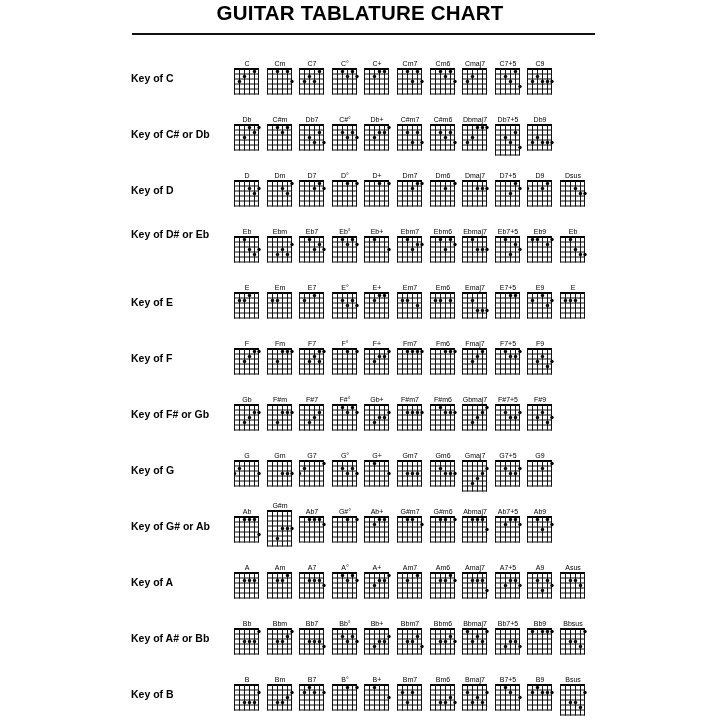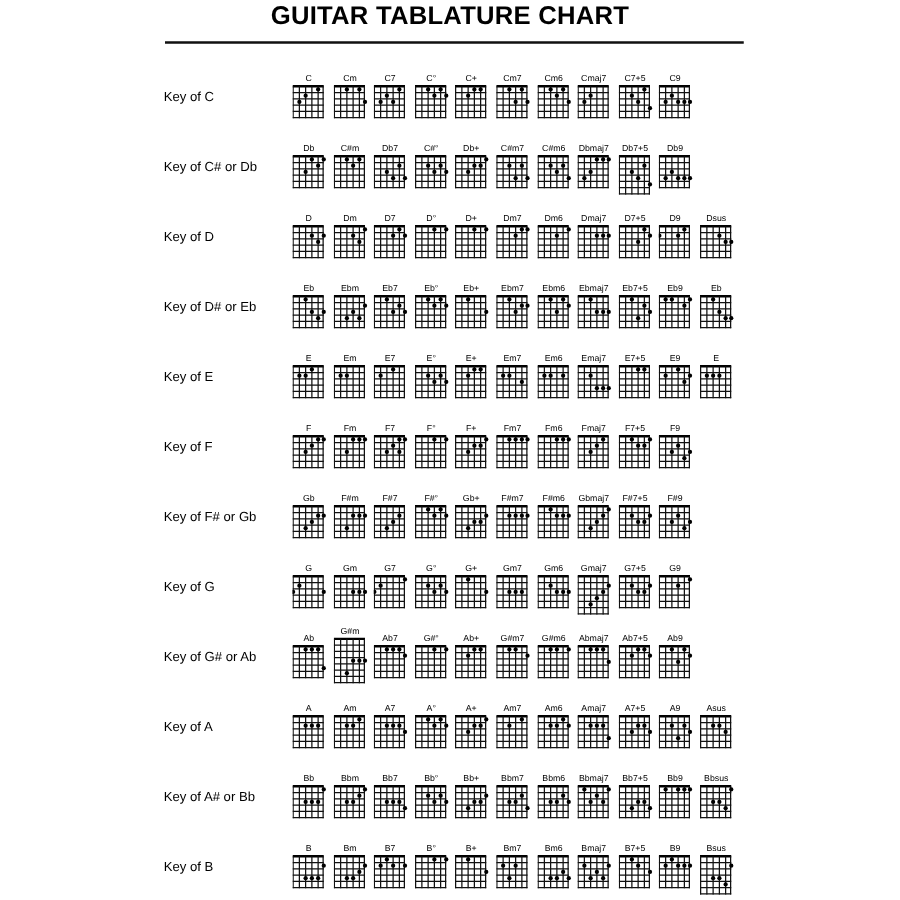--- a/index.html
+++ b/index.html
@@ -1,19 +1,19 @@
 <!DOCTYPE html>
 <html><head>
   <meta charset="utf-8">
   <style>
     html, body { margin:0; padding:0; background:#ffffff; }
     body { width:720px; height:720px; position:relative; overflow:hidden; font-family:"Liberation Sans", sans-serif; color:#000; }
     .title { position:absolute; left:0; top:0; width:720px; text-align:center; font-weight:bold; font-size:20.5px; top:1px; letter-spacing:0.2px; }
     .rule { position:absolute; left:132px; top:33px; width:463px; height:2px; background:#111; }
-    .key-label { position:absolute; left:131px; font-weight:normal; font-size:10.5px; white-space:nowrap; }
+    .key-label { position:absolute; left:131px; font-weight:bold; font-size:10.5px; white-space:nowrap; }
     .chord { position:absolute; width:30px; }
     .chord-name { display:block; text-align:center; font-size:7px; height:9px; line-height:9px; margin-left:-4px; width:34px; white-space:nowrap; }
   </style>
 </head>
 <body>
 
 <div class="title">GUITAR TABLATURE CHART</div>
 <div class="rule"></div>
 
 <div id="chart">
@@ -555,21 +555,21 @@
         <line x1="24.5" x2="24.5" y1="1" y2="26.5" stroke="#111" stroke-width="1"></line>
         <line x1="0" x2="25" y1="6" y2="6" stroke="#111" stroke-width="1"></line>
         <line x1="0" x2="25" y1="11" y2="11" stroke="#111" stroke-width="1"></line>
         <line x1="0" x2="25" y1="16" y2="16" stroke="#111" stroke-width="1"></line>
         <line x1="0" x2="25" y1="21" y2="21" stroke="#111" stroke-width="1"></line>
         <line x1="0" x2="25" y1="26" y2="26" stroke="#111" stroke-width="1"></line>
         <circle cx="15.5" cy="8.5" r="1.7" fill="#000"></circle>
         <circle cx="20.5" cy="13.5" r="1.7" fill="#000"></circle>
         <circle cx="25" cy="13.5" r="1.7" fill="#000"></circle>
       </svg></div>
-    <div class="key-label" style="top: 240px;">Key of D# or Eb</div>
+    <div class="key-label" style="top: 228px;">Key of D# or Eb</div>
     <div class="chord" style="left: 234px; top: 227px;"><span class="chord-name">Eb</span><svg width="31" height="29">
         <rect x="0" y="0" width="25" height="2" fill="#000"></rect>
         <line x1="0.5" x2="0.5" y1="1" y2="26.5" stroke="#111" stroke-width="1"></line>
         <line x1="5.5" x2="5.5" y1="1" y2="26.5" stroke="#111" stroke-width="1"></line>
         <line x1="10.5" x2="10.5" y1="1" y2="26.5" stroke="#111" stroke-width="1"></line>
         <line x1="15.5" x2="15.5" y1="1" y2="26.5" stroke="#111" stroke-width="1"></line>
         <line x1="20.5" x2="20.5" y1="1" y2="26.5" stroke="#111" stroke-width="1"></line>
         <line x1="24.5" x2="24.5" y1="1" y2="26.5" stroke="#111" stroke-width="1"></line>
         <line x1="0" x2="25" y1="6" y2="6" stroke="#111" stroke-width="1"></line>
         <line x1="0" x2="25" y1="11" y2="11" stroke="#111" stroke-width="1"></line>

